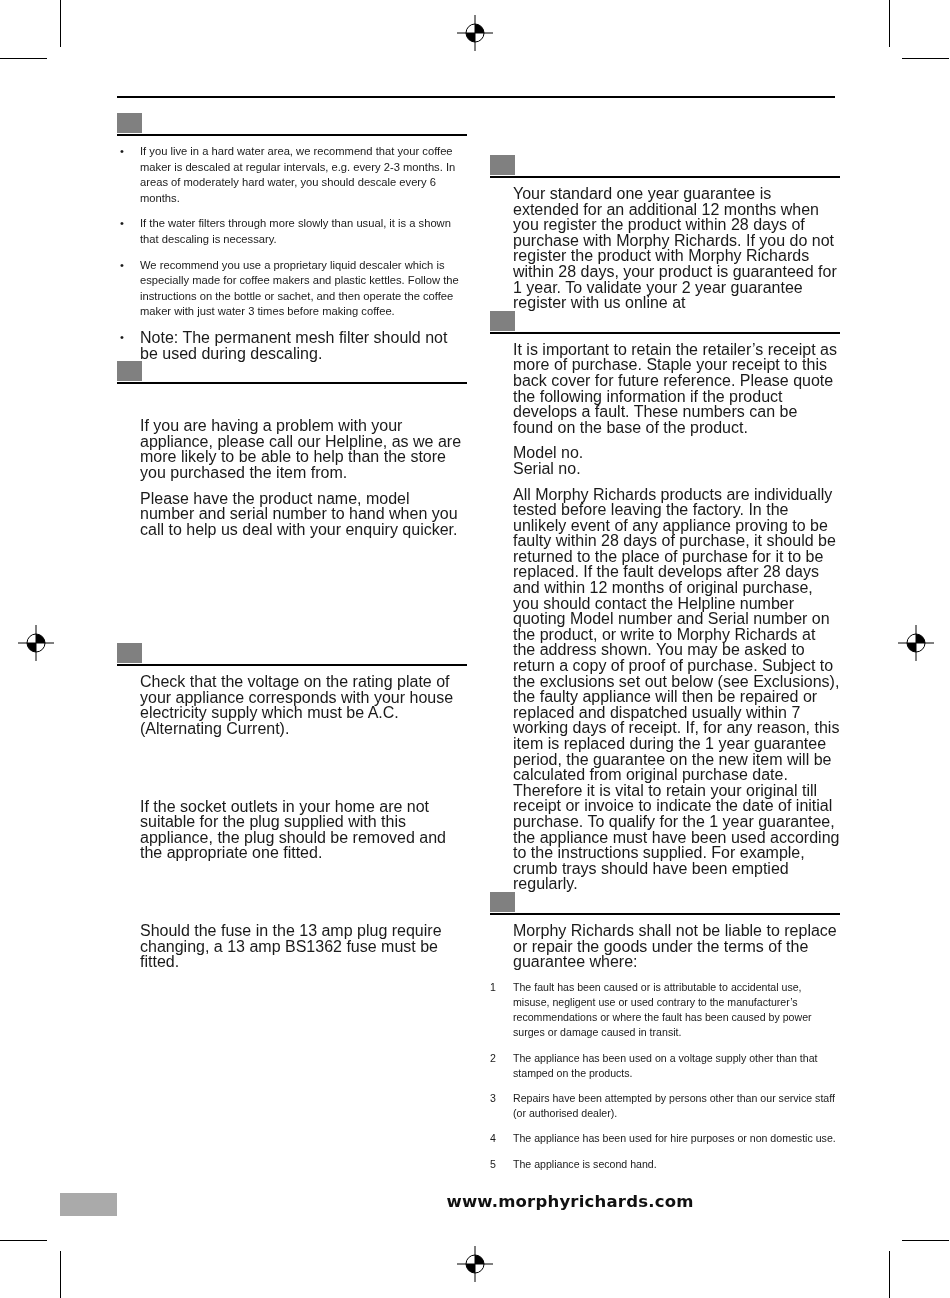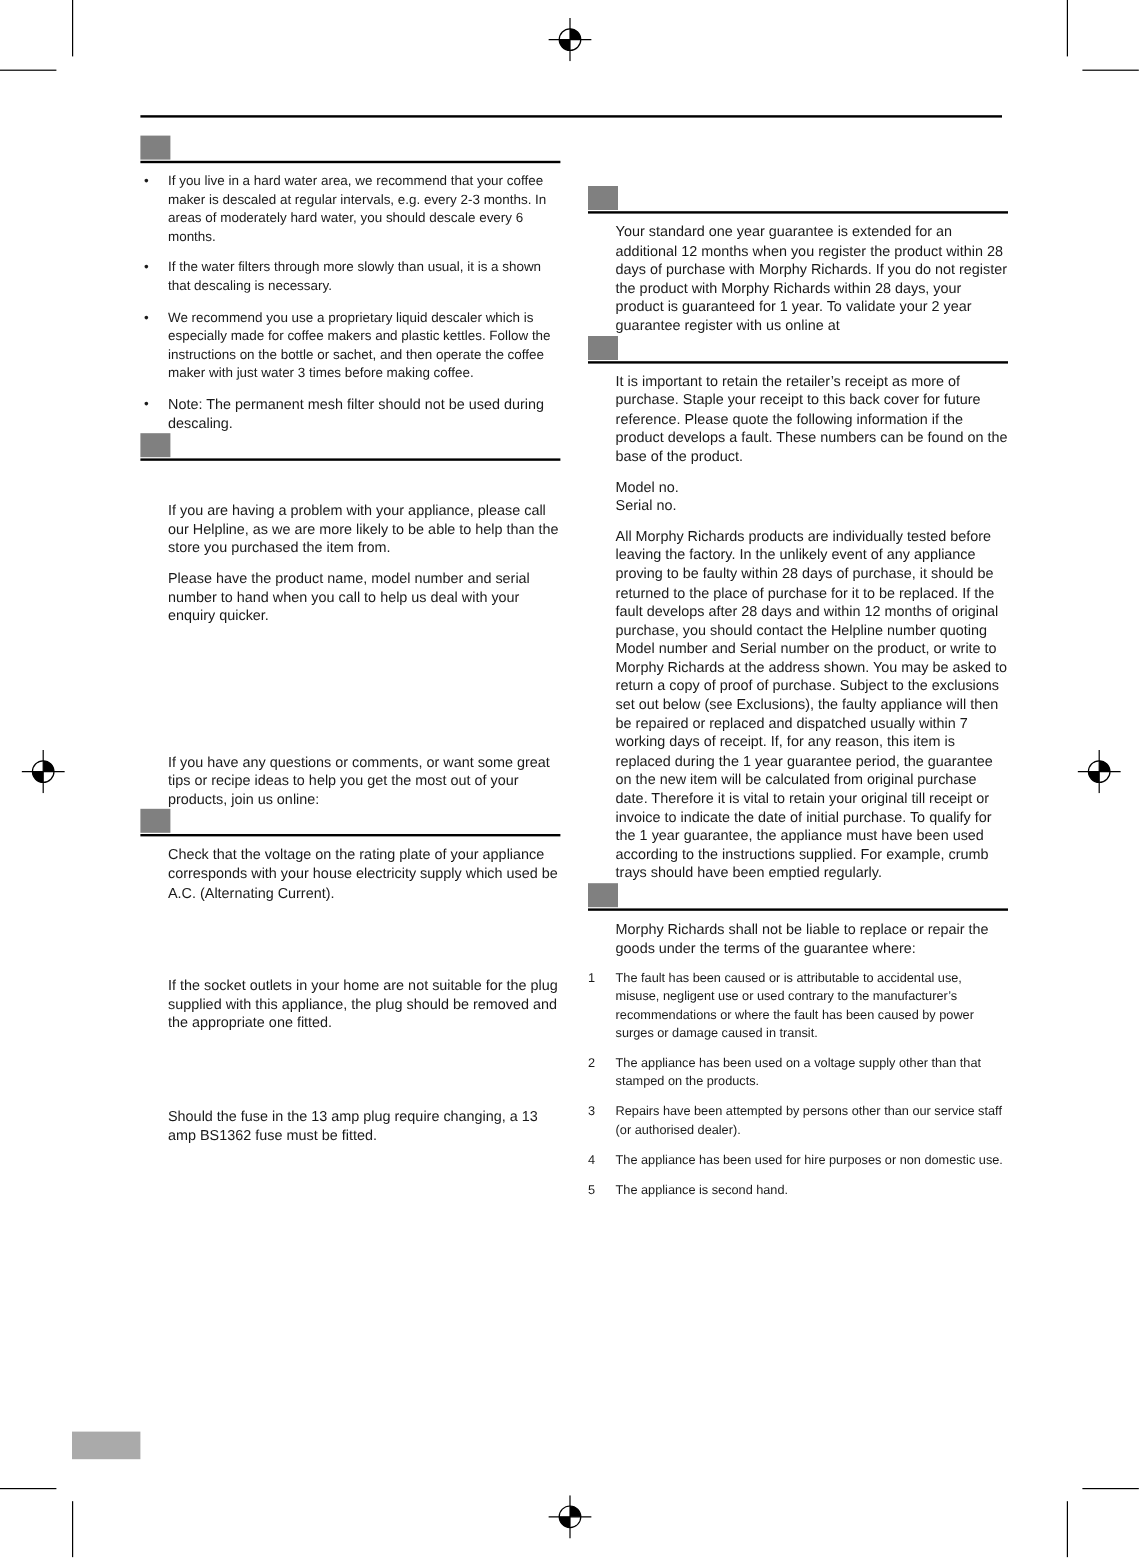--- a/index.html
+++ b/index.html
@@ -79,21 +79,21 @@
     top: 2px;
     font-size: 12px;
     font-weight: bold;
     color: #ffffff;
     line-height: 16px;
     white-space: nowrap;
   }
 
   
   .para {
-    font-size: 12px;
+    font-size: 16px;
     line-height: 15.6px;
     margin: 0 0 10px 0;
     padding-left: 23px;
     text-align: left;
     color: #1a1a1a;
   }
   .para:last-child { margin-bottom: 0; }
 
   .bullet-row {
     position: relative;
@@ -217,31 +217,30 @@
         <div class="section-head">
           <div class="tab"></div>
           <div class="heading-text"></div>
           <div class="rule"></div>
         </div>
         <div>
           <div class="spacer-sm"></div>
           <p class="para">If you are having a problem with your appliance, please call our Helpline, as we are more likely to be able to help than the store you purchased the item from.</p>
           <p class="para">Please have the product name, model number and serial number to hand when you call to help us deal with your enquiry quicker.</p>
           <div class="spacer-lg"></div>
-          <p class="para">If you have any questions or comments, or want some great tips or recipe ideas to help you get the most out of your products, join us online:</p>
-        </div>
-      </div>
-      <div>
-        <div class="section-head">
-          <div class="tab"></div>
-          <div class="heading-text"></div>
-          <div class="rule"></div>
-        </div>
-        <div>
-          <p class="para">Check that the voltage on the rating plate of your appliance corresponds with your house electricity supply which used be A.C. (Alternating Current).</p>
+        </div>
+      </div>
+      <div>
+        <div class="section-head">
+          <div class="tab"></div>
+          <div class="heading-text"></div>
+          <div class="rule"></div>
+        </div>
+        <div>
+          <p class="para">Check that the voltage on the rating plate of your appliance corresponds with your house electricity supply which must be A.C. (Alternating Current).</p>
           <div class="spacer-md"></div>
           <p class="para">If the socket outlets in your home are not suitable for the plug supplied with this appliance, the plug should be removed and the appropriate one fitted.</p>
           <div class="spacer-md"></div>
           <p class="para">Should the fuse in the 13 amp plug require changing, a 13 amp BS1362 fuse must be fitted.</p>
         </div>
       </div>
     </div>
 
   <div class="column col-right" style="top:155px;" id="right-col">
       <div>
@@ -277,14 +276,15 @@
           <div class="num-row"><span class="num">1</span><span>The fault has been caused or is attributable to accidental use, misuse, negligent use or used contrary to the manufacturer’s recommendations or where the fault has been caused by power surges or damage caused in transit.</span></div>
           <div class="num-row"><span class="num">2</span><span>The appliance has been used on a voltage supply other than that stamped on the products.</span></div>
           <div class="num-row"><span class="num">3</span><span>Repairs have been attempted by persons other than our service staff (or authorised dealer).</span></div>
           <div class="num-row"><span class="num">4</span><span>The appliance has been used for hire purposes or non domestic use.</span></div>
           <div class="num-row"><span class="num">5</span><span>The appliance is second hand.</span></div>
         </div>
       </div>
     </div>
 
   <div class="footer-tab"></div>
+  <div class="footer-url">www.morphyrichards.com</div>
 
 </div>
 
 </body></html>

